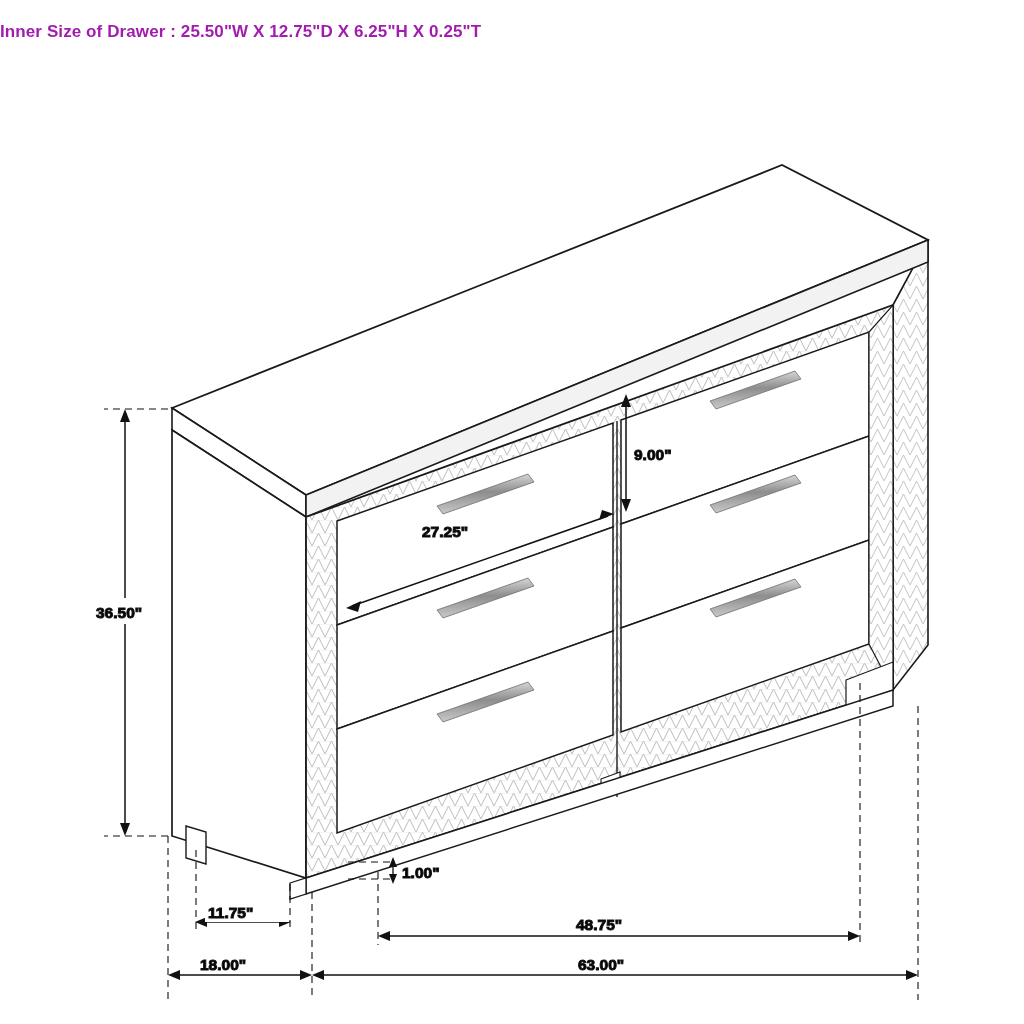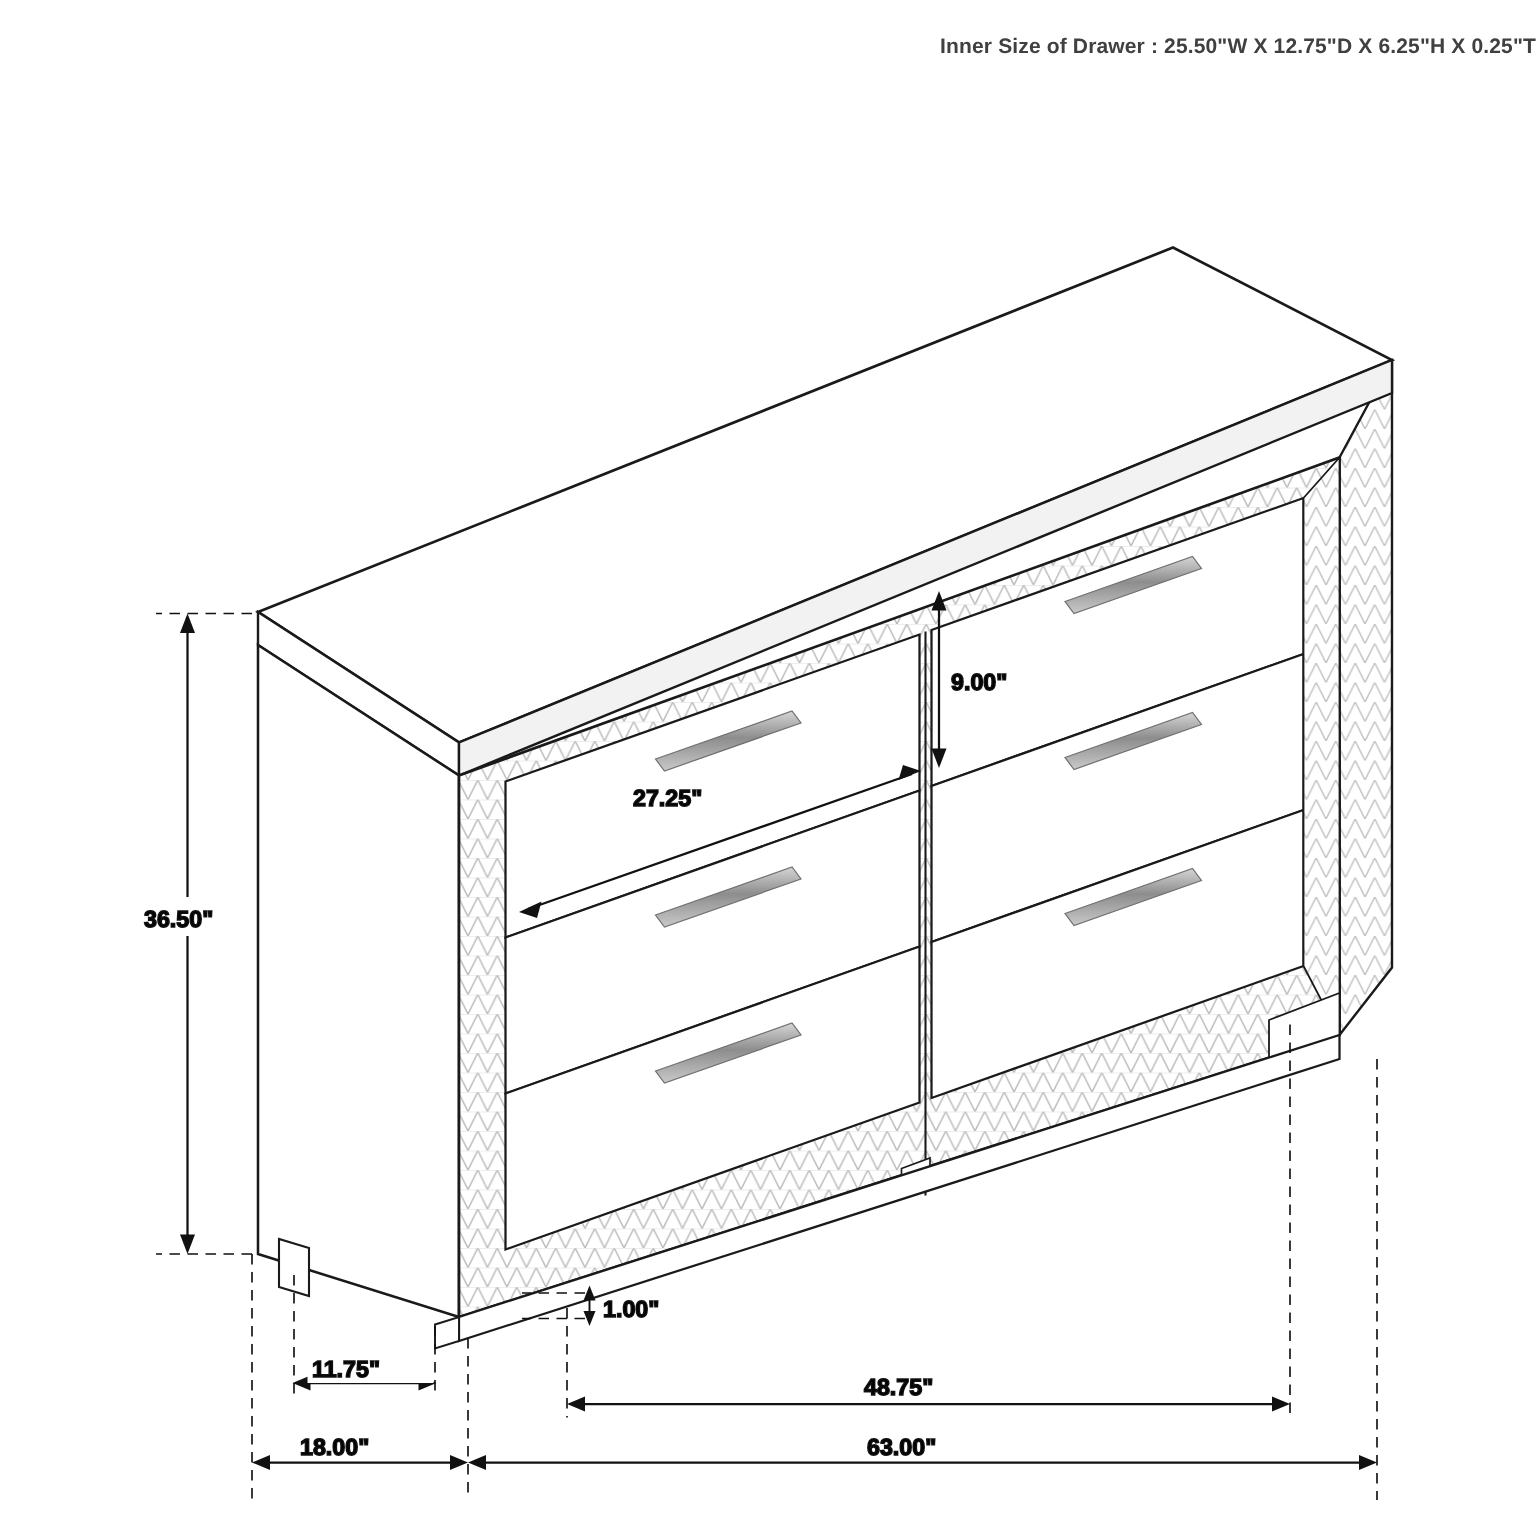--- a/index.html
+++ b/index.html
@@ -10,24 +10,24 @@
     background: #ffffff;
     font-family: "Liberation Sans", sans-serif;
     position: relative;
     overflow: hidden;
   }
   #title {
     position: absolute;
     top: 22px;
     left: 0;
     width: 1024px;
-    text-align: right;
-    font-size: 14px;
+    text-align: left;
+    font-size: 17px;
     font-weight: bold;
-    color: #404040;
+    color: #a21caf;
     letter-spacing: 0.1px;
   }
   #canvas-wrap {
     position: absolute;
     top: 0; left: 0;
     width: 1024px;
     height: 1024px;
   }
   svg { display: block; }
   .dim-label {

